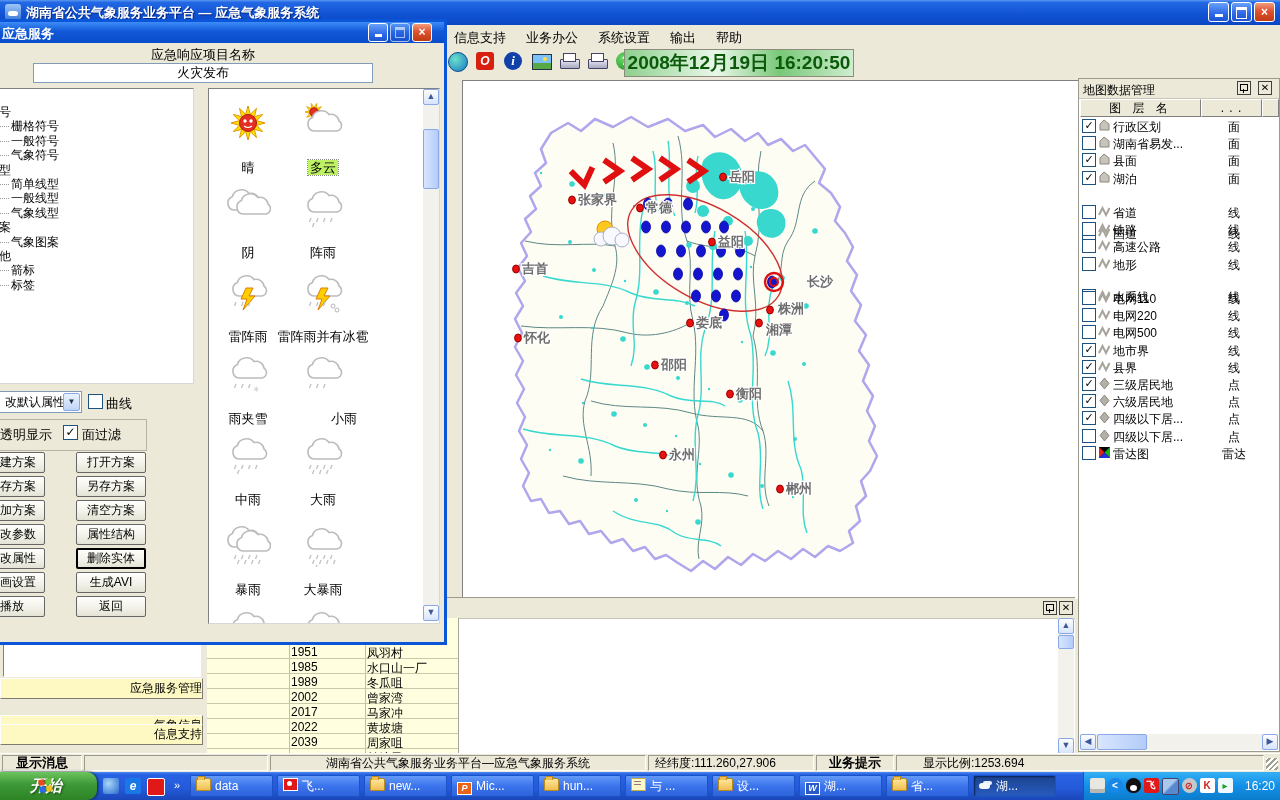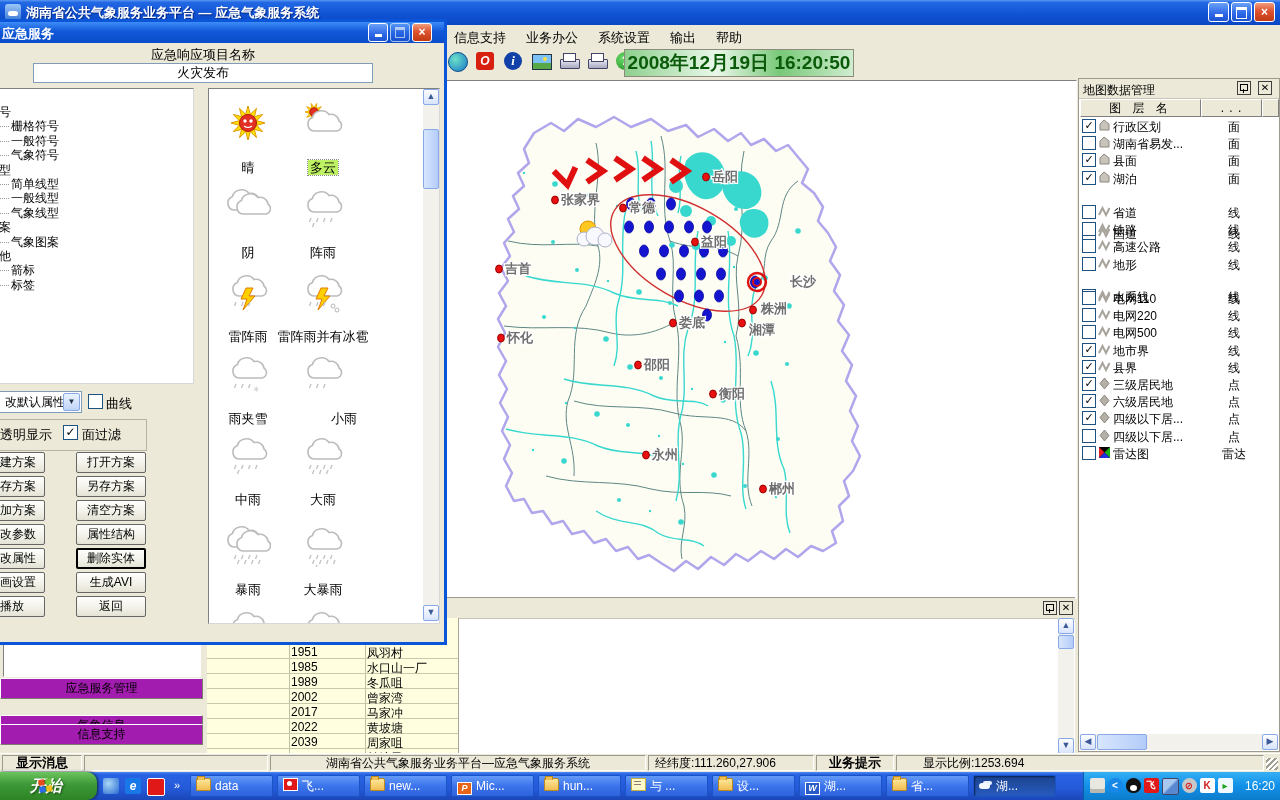--- a/index.html
+++ b/index.html
@@ -23,21 +23,21 @@
   .menubar{left:444px;top:25px;width:836px;height:22px;background:#ECE9D8;}
   .menu-item{display:inline-block;padding:4px 10px 0 10px;font-size:13px;}
   .toolbar{left:444px;top:47px;width:836px;height:31px;background:#ECE9D8;}
   .tb-icon{position:relative;display:inline-block;width:22px;height:22px;margin:4px 3px 0 3px;vertical-align:top;}
   .ticir{position:absolute;left:1px;top:1px;width:18px;height:18px;border-radius:50%;color:#fff;
     text-align:center;line-height:18px;font-weight:bold;font-size:13px;}
   .datebox{left:180px;top:2px;width:228px;height:26px;border:1px solid #8C8C7C;
     background:linear-gradient(90deg,#8ED08E 0%,#EAF8EA 40%,#79C879 68%,#CFEDCF 100%);
     color:#0A5A0A;font-weight:bold;font-size:19px;text-align:center;line-height:26px;letter-spacing:0px;white-space:nowrap;}
   
-  .map-panel{left:445px;top:80px;width:630px;height:517px;background:#fff;
+  .map-panel{left:462px;top:80px;width:630px;height:517px;background:#fff;
     border:1px solid;border-color:#808080 #FDFDFD #FDFDFD #808080;}
   
   .layer-panel{left:1078px;top:78px;width:200px;height:672px;background:#fff;border:1px solid #9C9A8C;box-sizing:content-box;}
   .lp-head{left:0;top:0;width:200px;height:19px;background:#ECE9D8;border-bottom:1px solid #C8C4B8;}
   .lp-title{left:4px;top:3px;font-size:12px;}
   .tiny-btn{top:2px;width:14px;height:14px;background:#ECE9D8;border:1px solid #404040;box-sizing:border-box;
     text-align:center;line-height:11px;font-size:10px;font-weight:bold;}
   .pin-glyph{display:inline-block;width:6px;height:5px;border:1px solid #000;margin-top:2px;position:relative;}
   .pin-glyph::after{content:"";position:absolute;left:2px;top:4px;width:1px;height:4px;background:#000;}
   .lp-colrow{left:0;top:20px;width:200px;height:18px;}
@@ -58,22 +58,22 @@
   
   .bottom-panel{left:207px;top:597px;width:868px;height:156px;background:#fff;border-top:1px solid #9C9A8C;}
   .bp-head{left:0;top:0;width:868px;height:20px;background:#ECE9D8;border-bottom:1px solid #C8C4B8;}
   .table-wrap{left:0;top:20px;width:251px;height:136px;background:#FFFFE0;border-right:1px solid #A8A898;overflow:hidden;}
   .tcol-line{position:absolute;top:0;width:1px;height:136px;background:#C0C0A4;}
   .trow{position:absolute;left:0;width:251px;height:15px;border-bottom:1px solid #C9C9AC;box-sizing:border-box;font-size:12px;}
   .trow .c2{position:absolute;left:84px;top:1px;}
   .trow .c3{position:absolute;left:160px;top:1px;white-space:nowrap;}
   
   .side-list{left:3px;top:643px;width:196px;height:32px;background:#fff;border:1px solid;border-color:#808080 #fff #fff #808080;}
-  .side-btn{left:0;width:203px;height:21px;background:#a21caf;border:1px solid;border-color:#FDFDFD #7E7C70 #7E7C70 #FDFDFD;
-    box-sizing:border-box;text-align:center;font-size:12px;line-height:19px;}
+  .side-btn{left:0;width:203px;height:21px;background:#fef9c3;border:1px solid;border-color:#FDFDFD #7E7C70 #7E7C70 #FDFDFD;
+    box-sizing:border-box;text-align:right;font-size:12px;line-height:19px;}
   .side-divider{left:203px;top:597px;width:4px;height:156px;background:#ECE9D8;}
   
   .statusbar{left:0;top:753px;width:1280px;height:19px;background:#ECE9D8;border-top:1px solid #fff;}
   .st-sec{position:absolute;top:1px;height:16px;border:1px solid;border-color:#9C9A8C #fff #fff #9C9A8C;
     box-sizing:border-box;font-size:12px;line-height:14px;white-space:nowrap;overflow:hidden;}
   .grip{position:absolute;right:2px;top:4px;width:12px;height:12px;
     background:repeating-linear-gradient(135deg,#fff 0 2px,#A0A090 2px 4px);}
   
   .taskbar{left:0;top:772px;width:1280px;height:28px;
     background:linear-gradient(180deg,#4E8CF8 0%,#2863E4 8%,#2459D8 60%,#1A46B8 100%);}

